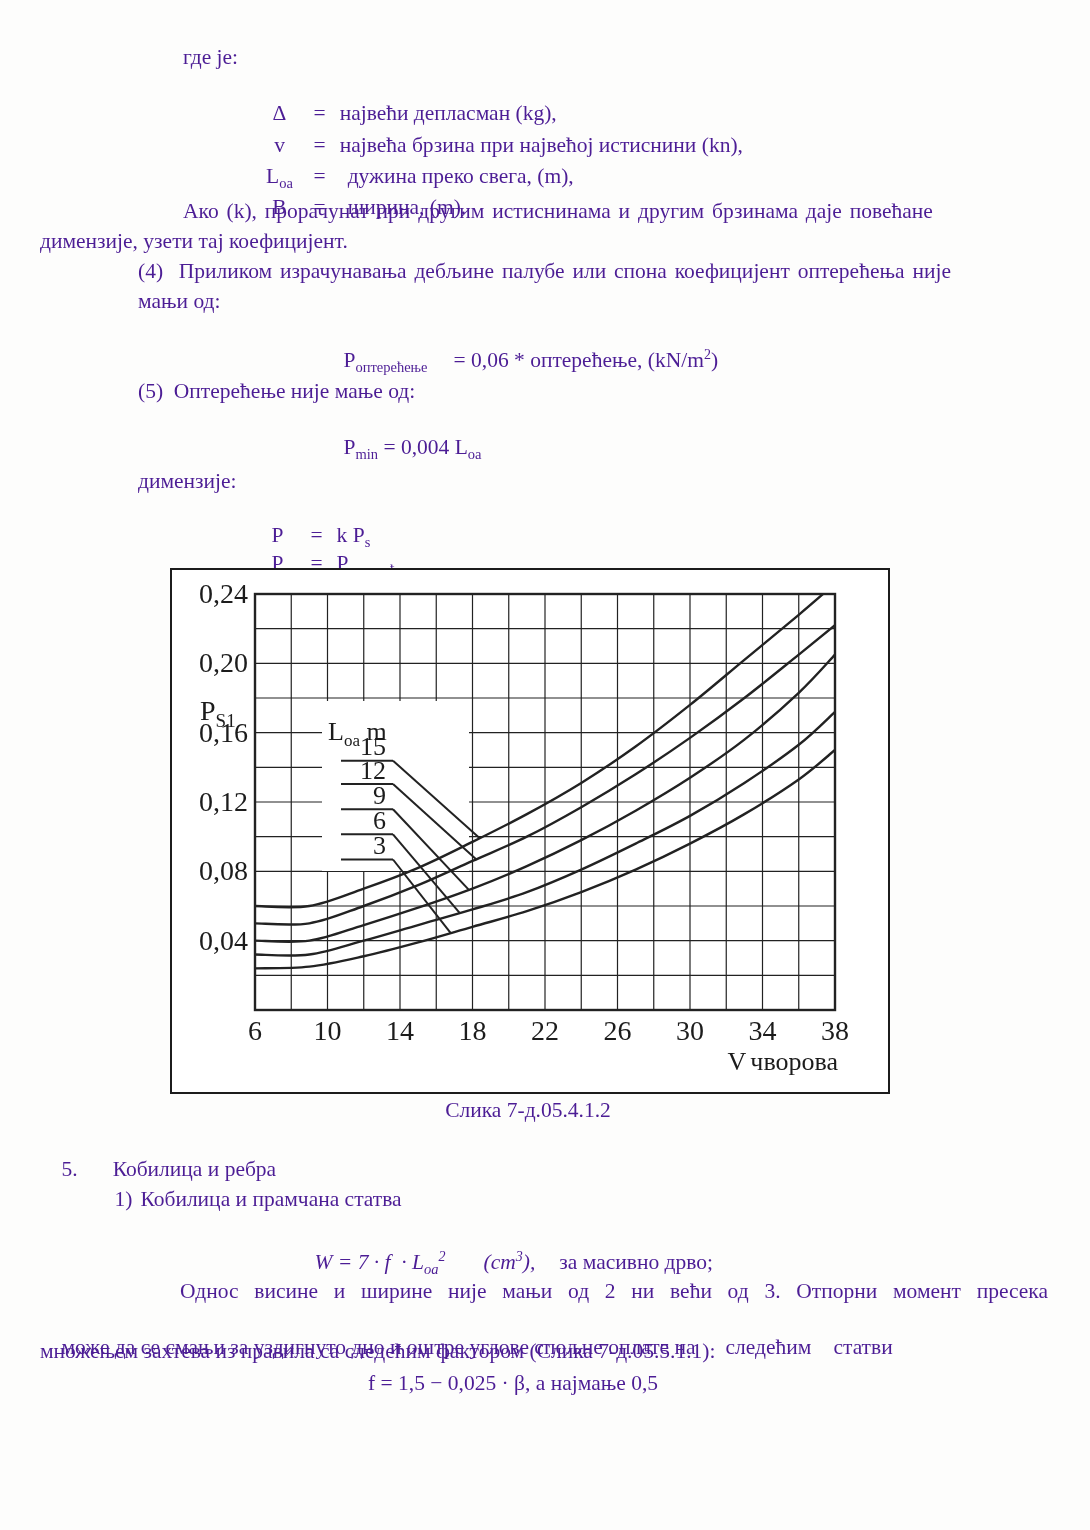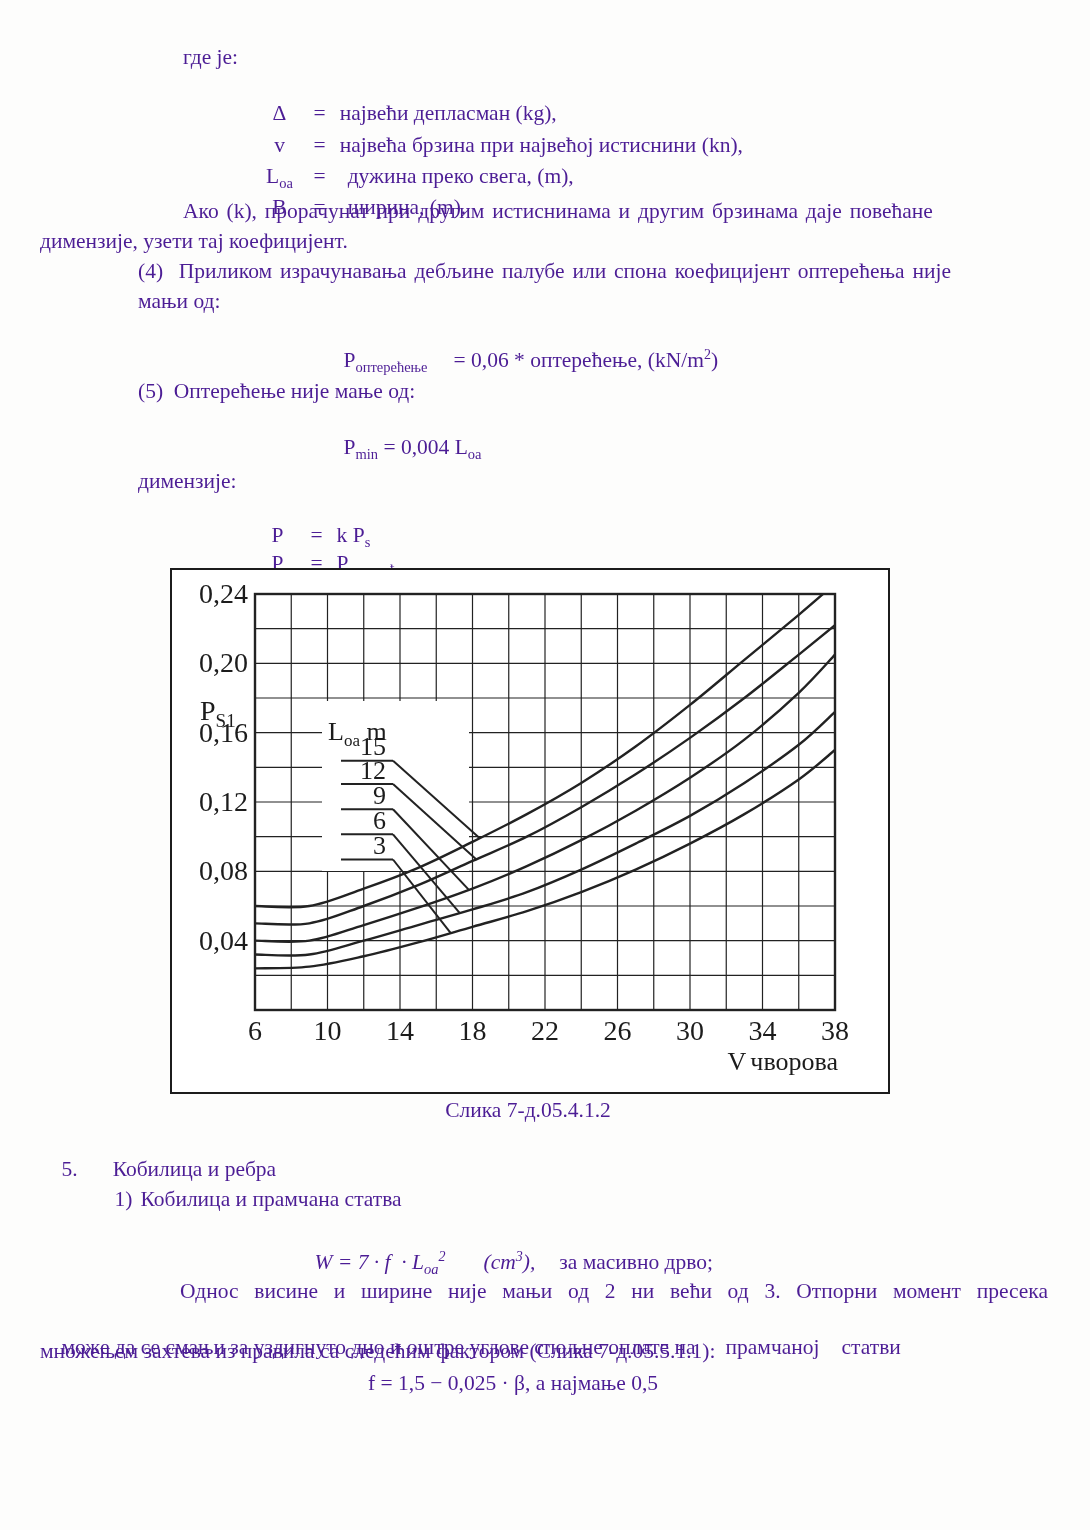--- a/index.html
+++ b/index.html
@@ -179,18 +179,18 @@
   <div class="ln" style="left:93px; top:1160px;">
     <span>1)</span><span class="gap g8"></span><span>Кобилица и прамчана статва</span>
   </div>
 
   <div class="ln" style="left:293px; top:1218px;">
     <span class="it"><span>W = 7 · f  · L</span><span class="sb">oa</span><span class="sp">2</span></span><span class="gap g38"></span><span class="it"><span>(cm</span><span class="sp">3</span><span>),</span></span><span class="gap g24"></span><span>за масивно дрво;</span>
   </div>
 
   <div class="ln just" style="left:180px; top:1278px; width:868px;">Однос висине и ширине није мањи од 2 ни већи од 3. Отпорни момент пресека</div>
   <div class="ln" style="left:40px; top:1308px;">
-    <span>може да се смањи за уздигнуто дно и оштре углове спољне оплате на</span><span class="gap g30"></span><span>прамчаној</span><span class="gap g22"></span><span>статви</span>
+    <span>може да се смањи за уздигнуто дно и оштре углове спољне оплате на</span><span class="gap g30"></span><span>следећим</span><span class="gap g22"></span><span>статви</span>
   </div>
   <div class="ln" style="left:40px; top:1338px;">множењем захтева из правила са следећим фактором (Слика 7-д.05.5.1.1):</div>
   <div class="ln" style="left:368px; top:1370px;">f = 1,5 − 0,025 · β, а најмање 0,5</div>
 
 </div>
 
 </body></html>

